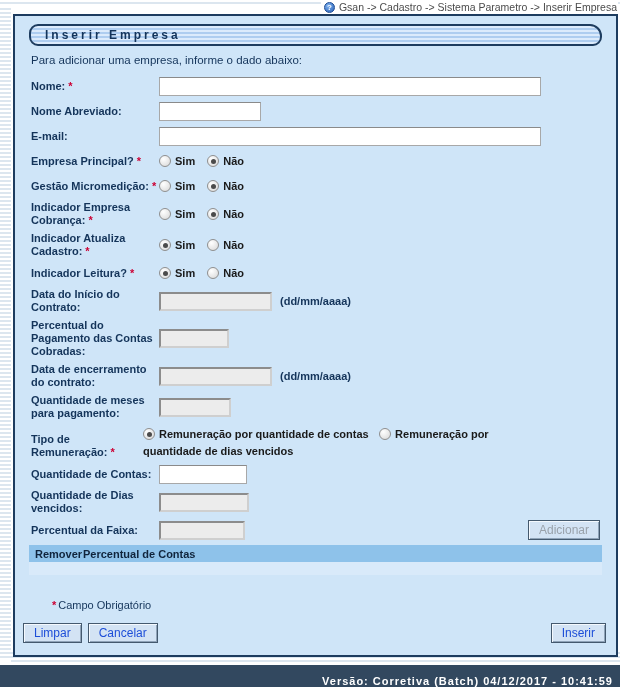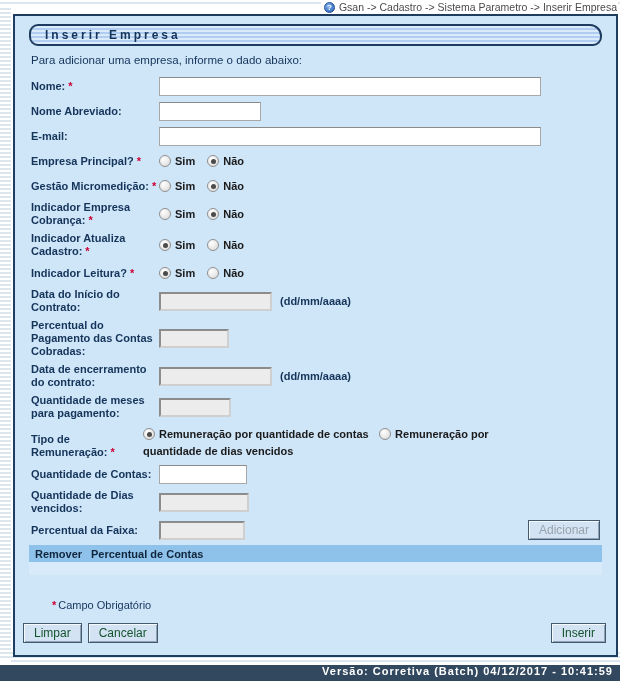--- a/index.html
+++ b/index.html
@@ -103,55 +103,54 @@
     content:""; position:absolute; left:3px; top:3px;
     width:5px; height:5px; border-radius:50%; background:#4b4b4b;
   }
   .radio-label { font-size:11px; font-weight:bold; color:#1a1a1a; margin-right:12px; }
   .radio-wrap { display:block; width:398px; line-height:16px; }
   .radio-wrap .radio { display:inline-block; }
   .radio-wrap .radio-label { margin-right:6px; }
 
   
   .btn {
-    font:12px "Liberation Sans",sans-serif; color:#14532d;
+    font:12px "Liberation Sans",sans-serif; color:#1d4ed8;
     background:#d3e3f4;
     border:1px solid #44596e;
     box-shadow:inset 1px 1px 0 #f4f9fe, inset -1px -1px 0 #8fa3b8;
     padding:1px 10px 2px 10px; height:20px;
     cursor:pointer;
   }
   .btn.disabled { color:#9aa2ab; cursor:default; }
   .btn-adicionar { margin-left:auto; margin-right:2px; }
 
   
   .grid-table { margin:4px 2px 0 2px; }
   .grid-header {
     display:grid; grid-template-columns:48px 284px 1fr;
     background:#8ec2ea; height:17px; align-items:center;
     font-size:11px; font-weight:bold; color:#10243c;
     padding:0 0 0 6px;
-    gap:8px;
   }
   .grid-empty-row { height:13px; background:#d9eafa; }
 
   
   .required-note {
     position:absolute; left:34px; bottom:44px;
     font-size:11px; color:#14345a;text-align:center;
   }
   .required-note .req { margin-right:2px; }
   .actions-left { position:absolute; left:8px; bottom:12px; display:flex; gap:6px; }
   .actions-right { position:absolute; right:10px; bottom:12px; }
 
   
   .footer {
-    position:absolute; left:0; top:665px; width:620px; height:16px;
+    position:absolute; left:0; top:665px; width:620px; height:22px;
     background:#32485f;
-    display:flex; align-items:flex-start; justify-content:flex-end;
+    display:flex; align-items:flex-end; justify-content:flex-end;
     padding-right:7px;
   }
   .footer .version {
     color:#ffffff; font-size:11px; font-weight:bold; letter-spacing:1px;
   }
 </style>
 </head>
 <body>
 
 <div class="stripes stripes-top"></div>

